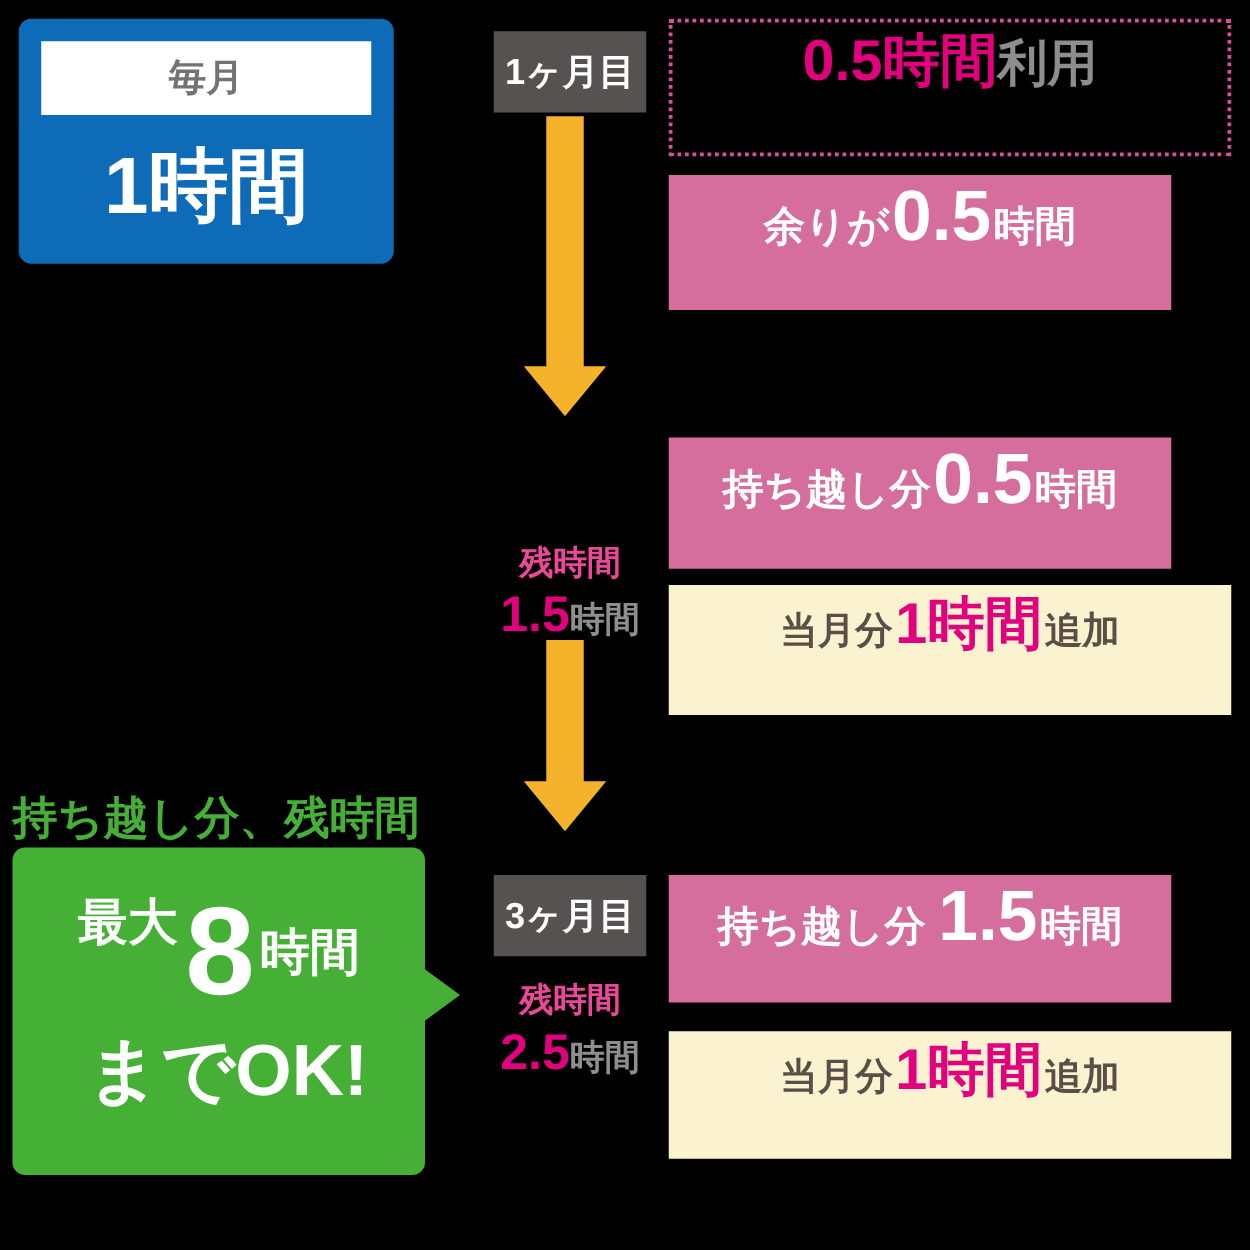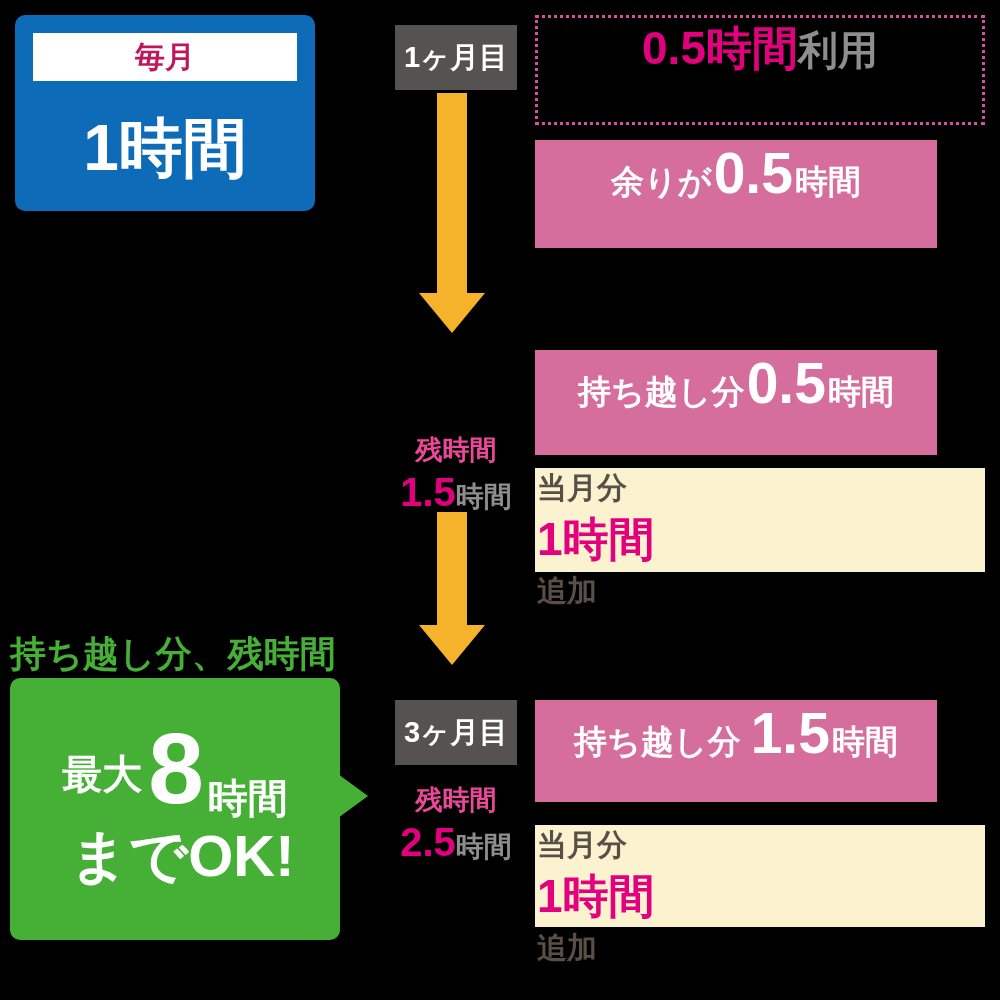--- a/index.html
+++ b/index.html
@@ -13,22 +13,22 @@
     font-weight: bold;
   }
   .abs { position: absolute; box-sizing: border-box; }
 
   
   .blue-box {
     left: 15px; top: 15px; width: 300px; height: 196px;
     background: #0d6bb7; border-radius: 10px;
   }
   .badge {
-    position: absolute; left: 18px; right: 18px; top: 18px; height: 48px;
-    background: #ffffff; color: #be185d; font-size: 30px;
+    position: absolute; left: 18px; right: 18px; top: 18px; height: 59px;
+    background: #ffffff; color: #737373; font-size: 30px;
     display: flex; align-items: center; justify-content: center;
   }
   .allowance-amount {
     position: absolute; left: 0; right: 0; top: 78px; height: 110px;
     color: #ffffff; font-size: 64px;
     display: flex; align-items: center; justify-content: center;
   }
 
   
   .month-box {
@@ -56,21 +56,21 @@
   .p1 { top: 140px; height: 108px; }
   .p2 { top: 350px; height: 105px; }
   .p3 { top: 700px; height: 102px; }
   .pink-box .small { font-size: 33px; }
   .pink-box .big { font-size: 57px; margin: 0 2px; }
   .p3 .big { margin-left: 10px; }
 
   
   .cream-box {
     left: 535px; width: 450px; background: #fbf3cf; color: #594f47;
-    display: flex; align-items: baseline;  flex-direction: column;
+    display: flex; align-items: baseline; justify-content: center;
   }
   .c1 { top: 468px; height: 104px; }
   .c2 { top: 825px; height: 102px; }
   .cream-box .small { font-size: 30px; }
   .cream-box .mag { color: #e3007f; font-size: 46px; margin: 0 2px; }
 
   
   .remaining { left: 380px; width: 152px; text-align: center; }
   .r2 { top: 432px; }
   .r3 { top: 782px; }
@@ -92,21 +92,21 @@
   .h2 { top: 625px; }
 
   
   .green-headline { left: 10px; top: 630px; color: #45b035; font-size: 36px; }
   .green-box {
     left: 10px; top: 678px; width: 330px; height: 262px;
     background: #45b035; border-radius: 10px; color: #ffffff;
   }
   .gline1 {
     position: absolute; left: 0; right: 0; top: 18px; height: 130px;
-    display: flex; align-items: flex-end; justify-content: center;
+    display: flex; align-items: center; justify-content: center;
   }
   .gprefix { font-size: 40px; position: relative; top: -24px; margin-right: 6px; }
   .gbig { font-size: 100px; }
   .gunit { font-size: 40px; margin-left: 4px; }
   .gline2 {
     position: absolute; left: 0; right: 0; top: 129px; height: 100px;
     font-size: 58px; display: flex; align-items: center; justify-content: center; margin-left: 14px;
   }
   .pointer {
     position: absolute; right: -28px; top: 96px; width: 0; height: 0;

